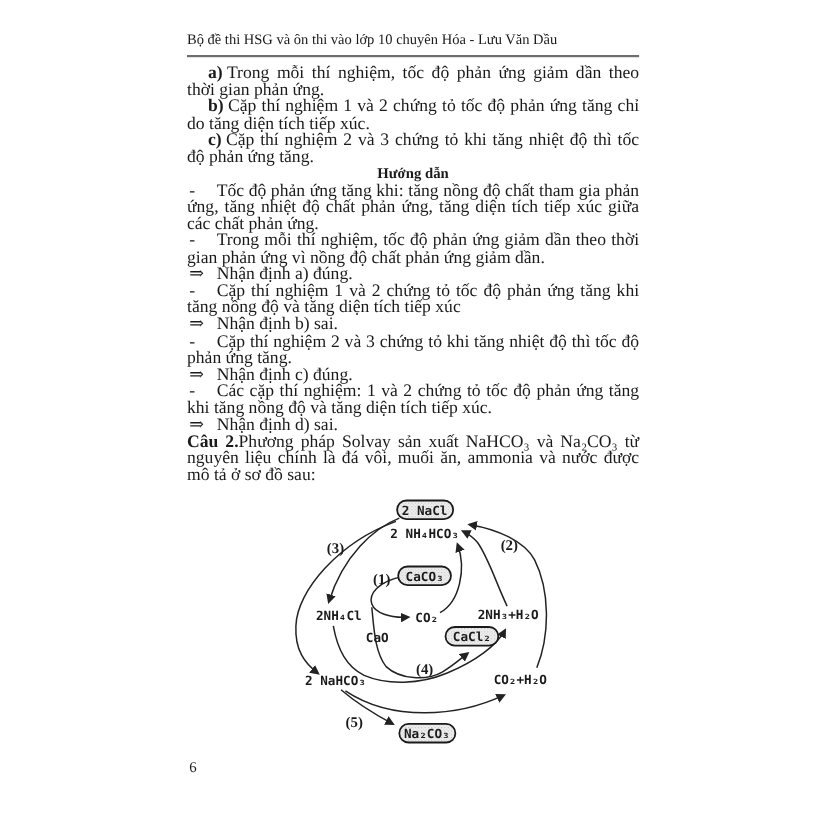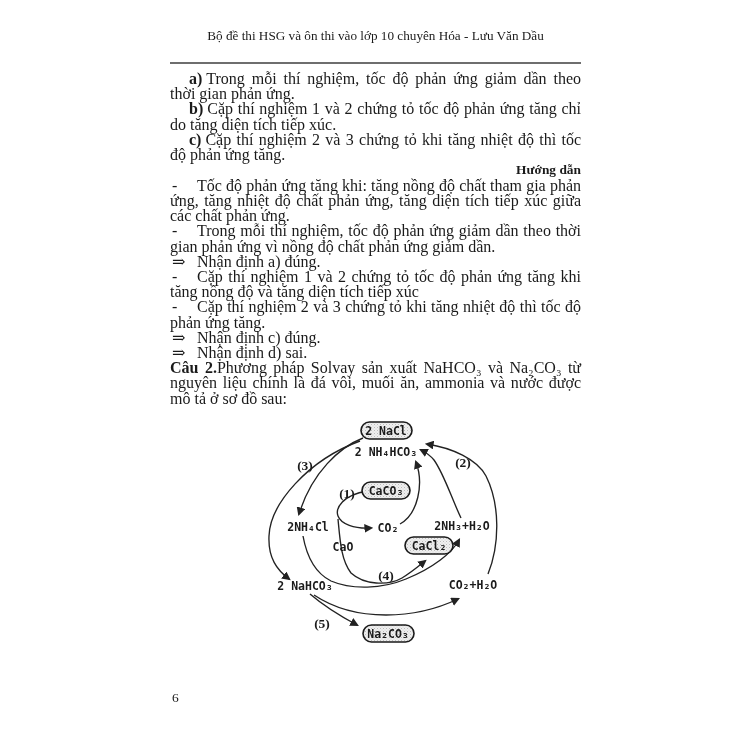--- a/index.html
+++ b/index.html
@@ -3,27 +3,27 @@
 <meta charset="utf-8">
 <style>
   html,body{margin:0;padding:0;}
   body{
     width:750px;height:750px;background:#ffffff;overflow:hidden;
     font-family:"Liberation Serif","DejaVu Serif",serif;color:#1a1a1a;
   }
   .page{position:relative;width:750px;height:750px;background:#ffffff;}
   .content{position:absolute;left:170px;top:28px;width:411px;}
   .header-title{
-    font-size:13.2px;line-height:16px;padding-bottom:18px;
-    border-bottom:2px solid #6e6e6e;margin:0 0 7px 0;text-align:center;
+    font-size:13.2px;line-height:16px;padding-bottom:6px;
+    border-bottom:2px solid #6e6e6e;margin:0 0 7px 0;text-align:left;
   }
   p{margin:0;font-size:16px;line-height:15.2px;text-align:justify;}
   .stmt{text-indent:19px;}
   .stmt b{font-weight:bold;margin-right:4px;}
-  .heading{text-align:right;font-weight:bold;font-size:13.4px;line-height:15.5px;margin:0;}
+  .heading{text-align:center;font-weight:bold;font-size:13.4px;line-height:15.5px;margin:0;}
   .gitem .mk{display:inline-block;width:27px;text-indent:2px;}
   .q b{font-weight:bold;margin-right:0;}
   .diagram{position:relative;margin-left:78px;margin-top:6px;width:322px;height:245px;}
   .diagram svg{display:block;}
   .diag-label{
     font-family:"DejaVu Sans Mono",monospace;font-weight:bold;font-size:11.5px;
     fill:#1b1b1b;
   }
   .step-label{
     font-family:"Liberation Serif","DejaVu Serif",serif;font-weight:bold;
@@ -44,22 +44,24 @@
     <p class="stmt"><b>a)</b><span>Trong mỗi thí nghiệm, tốc độ phản ứng giảm dần theo thời gian phản ứng.</span></p>
     <p class="stmt"><b>b)</b><span>Cặp thí nghiệm 1 và 2 chứng tỏ tốc độ phản ứng tăng chỉ do tăng diện tích tiếp xúc.</span></p>
     <p class="stmt"><b>c)</b><span>Cặp thí nghiệm 2 và 3 chứng tỏ khi tăng nhiệt độ thì tốc độ phản ứng tăng.</span></p>
 
     <p class="heading">Hướng dẫn</p>
 
     <p class="gitem"><span class="mk">-</span><span>Tốc độ phản ứng tăng khi: tăng nồng độ chất tham gia phản ứng, tăng nhiệt độ chất phản ứng, tăng diện tích tiếp xúc giữa các chất phản ứng.</span></p>
     <p class="gitem"><span class="mk">-</span><span>Trong mỗi thí nghiệm, tốc độ phản ứng giảm dần theo thời gian phản ứng vì nồng độ chất phản ứng giảm dần.</span></p>
     <p class="gitem"><span class="mk">⇒</span><span>Nhận định a) đúng.</span></p>
     <p class="gitem"><span class="mk">-</span><span>Cặp thí nghiệm 1 và 2 chứng tỏ tốc độ phản ứng tăng khi tăng nồng độ và tăng diện tích tiếp xúc</span></p>
+    <p class="gitem"><span class="mk">⇒</span><span>Nhận định b) sai.</span></p>
     <p class="gitem"><span class="mk">-</span><span>Cặp thí nghiệm 2 và 3 chứng tỏ khi tăng nhiệt độ thì tốc độ phản ứng tăng.</span></p>
     <p class="gitem"><span class="mk">⇒</span><span>Nhận định c) đúng.</span></p>
+    <p class="gitem"><span class="mk">-</span><span>Các cặp thí nghiệm: 1 và 2 chứng tỏ tốc độ phản ứng tăng khi tăng nồng độ và tăng diện tích tiếp xúc.</span></p>
     <p class="gitem"><span class="mk">⇒</span><span>Nhận định d) sai.</span></p>
 
     <p class="q"><b>Câu 2.</b><span>Phương pháp Solvay sản xuất NaHCO₃ và Na₂CO₃ từ nguyên liệu chính là đá vôi, muối ăn, ammonia và nước được mô tả ở sơ đồ sau:</span></p>
 
     <div class="diagram">
       <svg width="322" height="245" viewBox="0 0 322 245" xmlns="http://www.w3.org/2000/svg">
         <defs>
           <marker id="ah" viewBox="0 0 10 10" refX="7.5" refY="5" markerWidth="6.5" markerHeight="6.5" orient="auto">
             <path d="M0,0 L10,5 L0,10 z" fill="#222222"></path>
           </marker>

